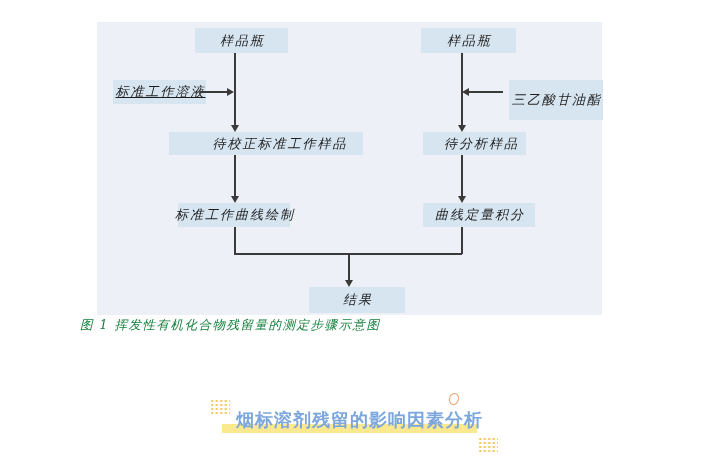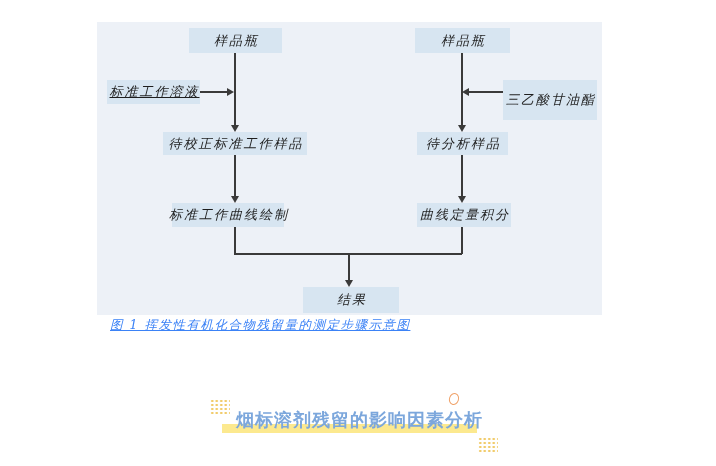--- a/index.html
+++ b/index.html
@@ -9,39 +9,38 @@
   }
   
   .panel {
     position:absolute; left:97px; top:22px; width:505px; height:293px;
     background:#edf1f7;
   }
   .node {
     position:absolute; background:#d7e5f1; color:#1e1e1e;
     font:italic 13px "DejaVu Serif", serif; letter-spacing:2px;
     display:flex; align-items:center; justify-content:center;
-    text-indent:2px; white-space:nowrap;
+    text-indent:2px; white-space:nowrap;margin-left:6px;
   }
   .vline { position:absolute; width:1.5px; background:#3a3a3a; }
   .hline { position:absolute; height:1.5px; background:#3a3a3a; }
   .arr-down  { position:absolute; width:0; height:0;
     border-left:4px solid transparent; border-right:4px solid transparent;
     border-top:7px solid #3a3a3a; }
   .arr-right { position:absolute; width:0; height:0;
     border-top:4px solid transparent; border-bottom:4px solid transparent;
     border-left:7px solid #3a3a3a; }
   .arr-left  { position:absolute; width:0; height:0;
     border-top:4px solid transparent; border-bottom:4px solid transparent;
     border-right:7px solid #3a3a3a; }
   
   .caption {
-    position:absolute; left:110px; top:317px; color:#3b82f6;
+    position:absolute; left:80px; top:317px; color:#15803d;
     font:italic 12.5px "DejaVu Serif", serif; letter-spacing:1.5px;
     white-space:nowrap;
-    text-decoration:underline;
   }
   
   .heading-text {
     position:absolute; left:228px; top:400px; margin:8px; z-index:2;
     color:#7ca7dc; font:bold 18px "Liberation Sans", sans-serif;
     letter-spacing:1px; white-space:nowrap;
   }
   .hl-bar {
     position:absolute; left:222px; top:424px; width:255px; height:9px;
     background:#fce98f; z-index:1;
@@ -63,24 +62,24 @@
 <body>
 
 <div class="page">
 
   <div class="panel">
 
     <div class="node" style="left:92px;  top:6px;   width:93px;  height:25px;">样品瓶</div>
     <div class="node" style="left:318px; top:6px;   width:95px;  height:25px;">样品瓶</div>
     <div class="node" style="left:10px;  top:58px;  width:93px;  height:24px;text-decoration:underline;">标准工作溶液</div>
     <div class="node" style="left:406px; top:58px;  width:94px;  height:40px;">三乙酸甘油酯</div>
-    <div class="node" style="left:66px;  top:110px; width:144px; height:23px;">待校正标准工作样品</div>
-    <div class="node" style="left:320px; top:110px; width:91px;  height:23px;">待分析样品</div>
+    <div class="node" style="left:66px;  top:110px; width:168px; height:23px;padding-left:26px;">待校正标准工作样品</div>
+    <div class="node" style="left:320px; top:110px; width:91px;  height:23px;padding-left:12px;">待分析样品</div>
     <div class="node" style="left:75px;  top:181px; width:112px; height:24px;">标准工作曲线绘制</div>
-    <div class="node" style="left:320px; top:181px; width:94px;  height:24px;">曲线定量积分</div>
+    <div class="node" style="left:320px; top:181px; width:112px;  height:24px;">曲线定量积分</div>
     <div class="node" style="left:206px; top:265px; width:96px;  height:26px;">结果</div>
 
     <div class="vline" style="left:137px; top:31px;  height:72px;"></div>
     <div class="arr-down" style="left:134px; top:103px;"></div>
     <div class="vline" style="left:137px; top:133px; height:41px;"></div>
     <div class="arr-down" style="left:134px; top:174px;"></div>
     <div class="vline" style="left:137px; top:205px; height:27px;"></div>
 
     <div class="vline" style="left:364px; top:31px;  height:72px;"></div>
     <div class="arr-down" style="left:361px; top:103px;"></div>

